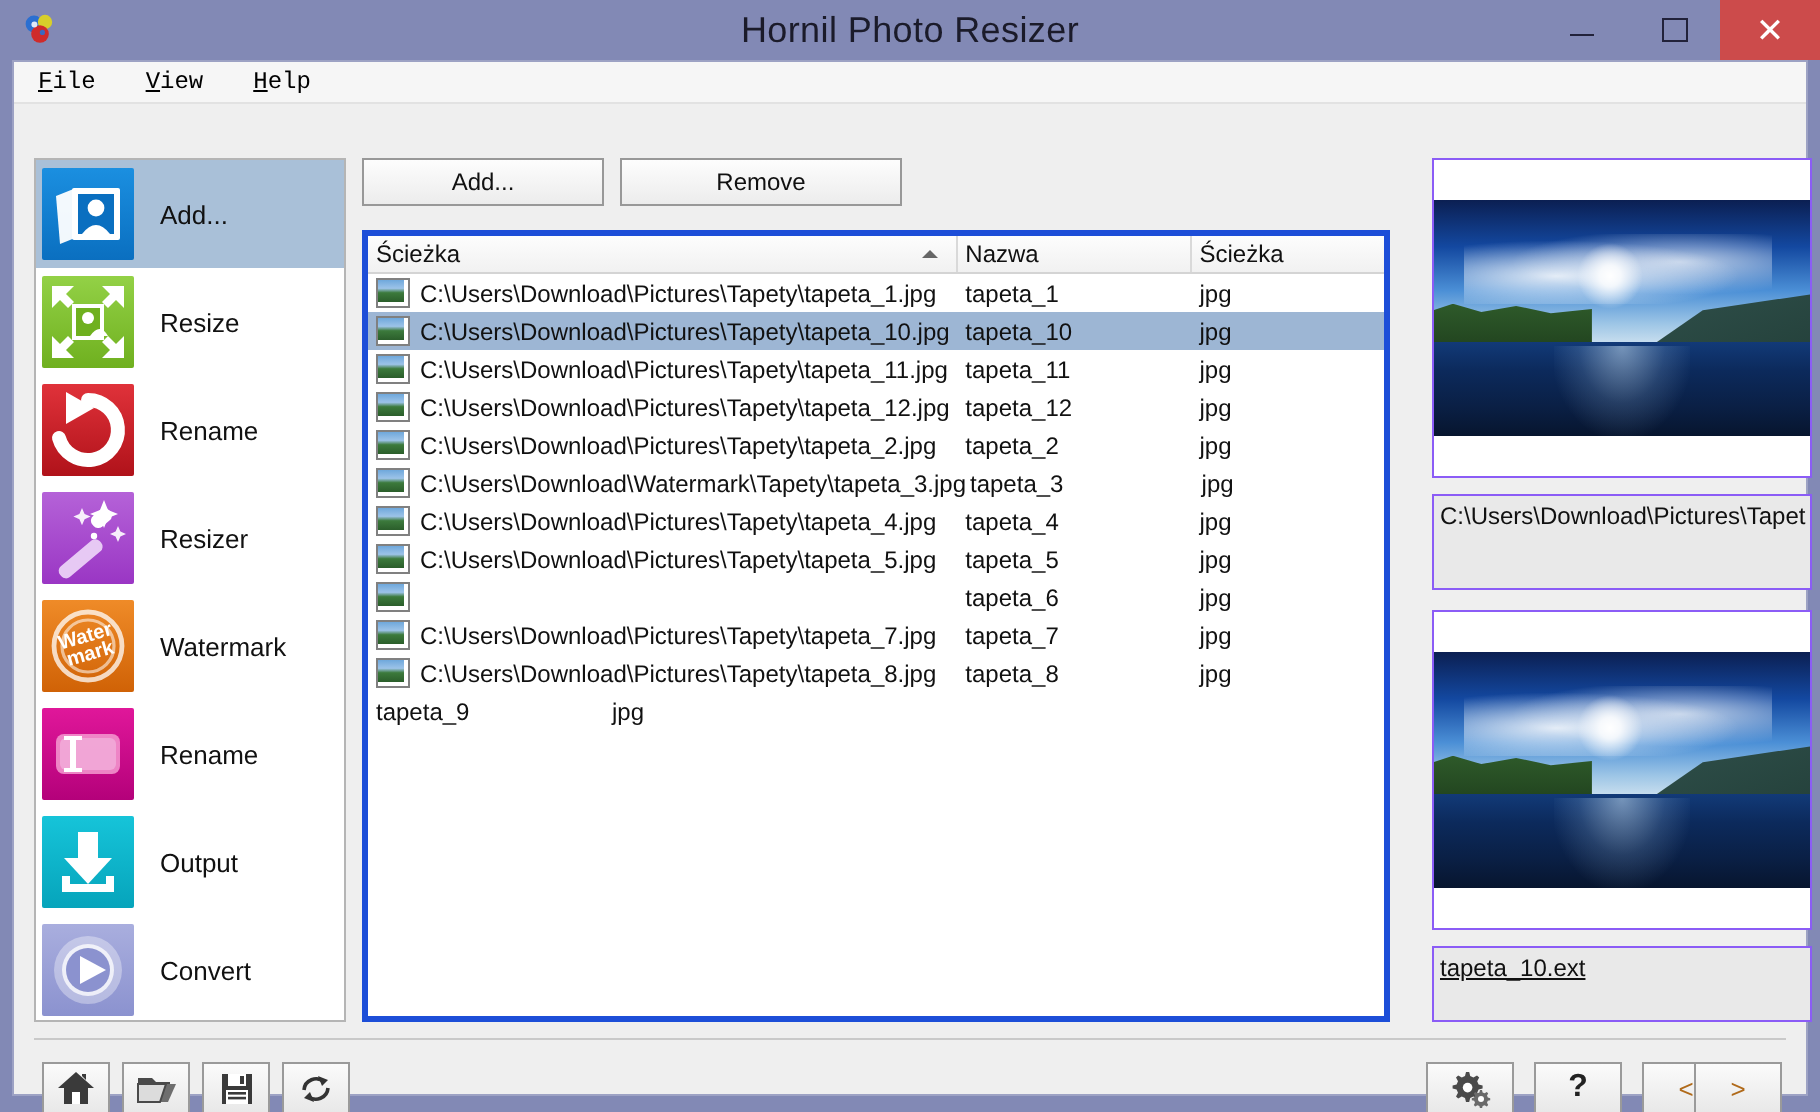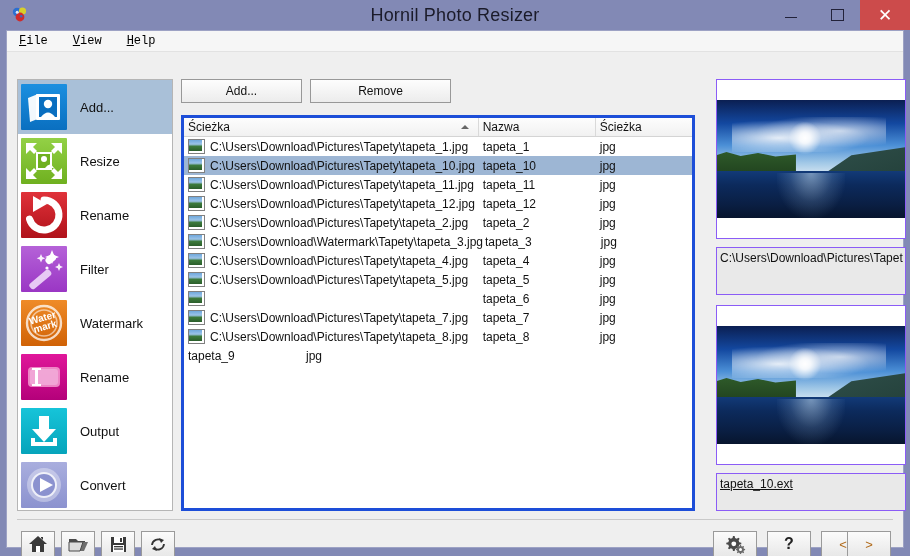--- a/index.html
+++ b/index.html
@@ -330,21 +330,21 @@
           <div class="side-icon ic-filter">
             <svg class="glyph" viewBox="0 0 46 46">
               <rect x="6" y="30" width="26" height="7" rx="3" transform="rotate(-40 19 33)" fill="#e7c9f4"></rect>
               <rect x="24" y="10" width="11" height="7" rx="3" transform="rotate(-40 29 13)" fill="#ffffff"></rect>
               <path d="M31 4 l2 5 5 2 -5 2 -2 5 -2 -5 -5 -2 5 -2 z" fill="#ffffff"></path>
               <path d="M20 8 l1.3 3 3 1.3 -3 1.3 -1.3 3 -1.3 -3 -3 -1.3 3 -1.3 z" fill="#ffffff" opacity=".9"></path>
               <path d="M38 17 l1.2 2.8 2.8 1.2 -2.8 1.2 -1.2 2.8 -1.2 -2.8 -2.8 -1.2 2.8 -1.2 z" fill="#ffffff" opacity=".9"></path>
               <circle cx="26" cy="22" r="1.6" fill="#ffffff"></circle>
             </svg>
           </div>
-          <div class="side-label">Filter</div>
+          <div class="side-label">Resizer</div>
         </div>
 
         <div class="side-item">
           <div class="side-icon ic-water">
             <svg class="glyph" viewBox="0 0 46 46">
               <circle cx="23" cy="23" r="17" fill="none" stroke="#ffffff" stroke-width="2.4" opacity=".75"></circle>
               <circle cx="23" cy="23" r="13" fill="none" stroke="#ffffff" stroke-width="1.6" opacity=".55"></circle>
               <text x="23" y="21" font-family="Liberation Sans, sans-serif" font-size="10" font-weight="bold" fill="#ffffff" text-anchor="middle" transform="rotate(-16 23 23)">Water</text>
               <text x="23" y="30" font-family="Liberation Sans, sans-serif" font-size="10" font-weight="bold" fill="#ffffff" text-anchor="middle" transform="rotate(-16 23 23)">mark</text>
             </svg>

